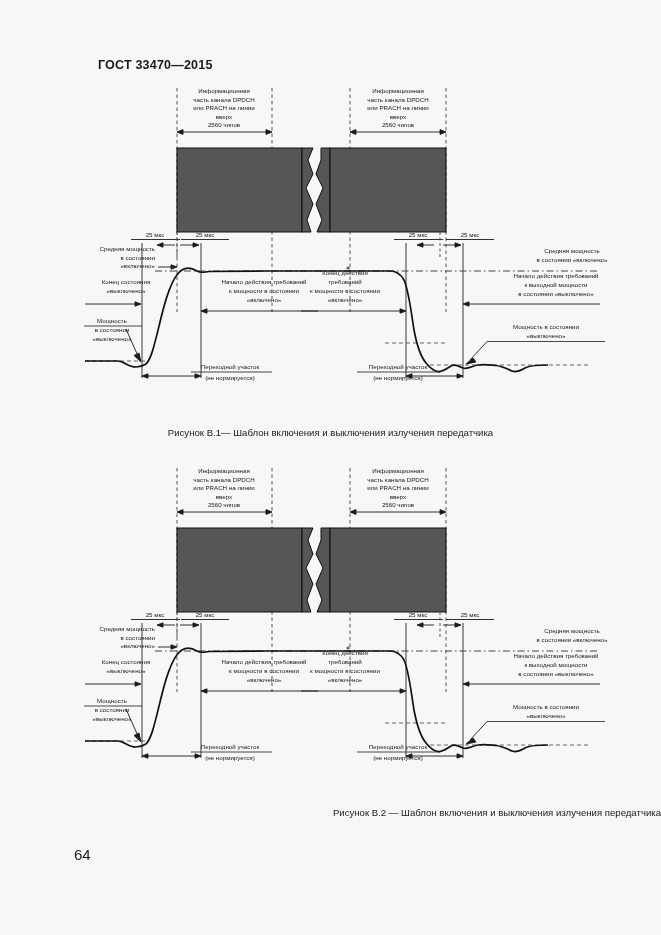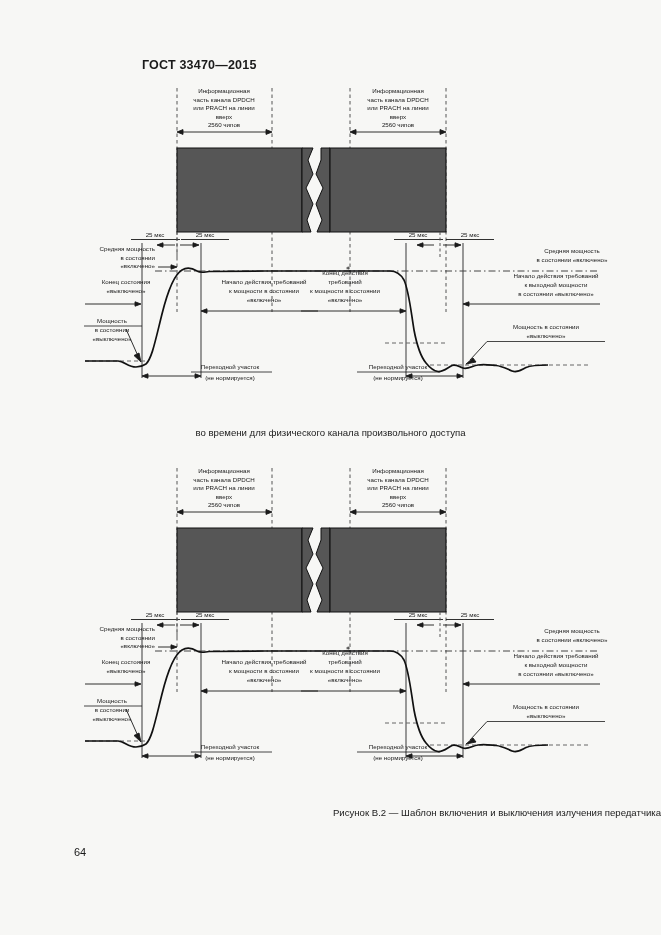--- a/index.html
+++ b/index.html
@@ -11,27 +11,26 @@
     position:relative;
     overflow:hidden;
   }
   .page{position:absolute;inset:0;}
 
   
   .doc-header{
     position:absolute;left:98px;top:58px;
     font-size:12.5px;font-weight:bold;letter-spacing:.2px;
     white-space:nowrap;
-    margin-left:44px;
   }
 
   
   .page-number{
     position:absolute;left:74px;top:846px;
-    font-size:11px;
+    font-size:15px;
   }
 
   
   .figure{position:absolute;left:0;width:661px;}
   #figure-1{top:80px;height:345px;}
   #figure-2{top:460px;height:345px;}
 
   .fig-canvas{position:absolute;left:0;top:0;width:661px;height:345px;}
 
   
@@ -246,21 +245,21 @@
           <path d="M406,296 L412,293.8 L412,298.2 Z"></path>
           <path d="M463,296 L457,293.8 L457,298.2 Z"></path>
         </g>
       </g>
 
       <text class="lbl" x="348" y="190" text-anchor="middle">∗</text>
     </svg>
   </div>
 
   <div class="caption" id="caption-1">
-    <span>во времени для физического канала произвольного доступа</span>
+    <span>Рисунок В.1— Шаблон включения и выключения излучения передатчика</span>
   </div>
 
   <div class="figure" id="figure-2">
     <svg class="fig-canvas" viewBox="0 0 661 345" width="661" height="345">
 
       <g>
         <text class="lbl" x="224" y="13" text-anchor="middle">Информационная</text>
         <text class="lbl" x="224" y="21.5" text-anchor="middle">часть канала DPDCH</text>
         <text class="lbl" x="224" y="30" text-anchor="middle">или PRACH на линии</text>
         <text class="lbl" x="224" y="38.5" text-anchor="middle">вверх</text>

